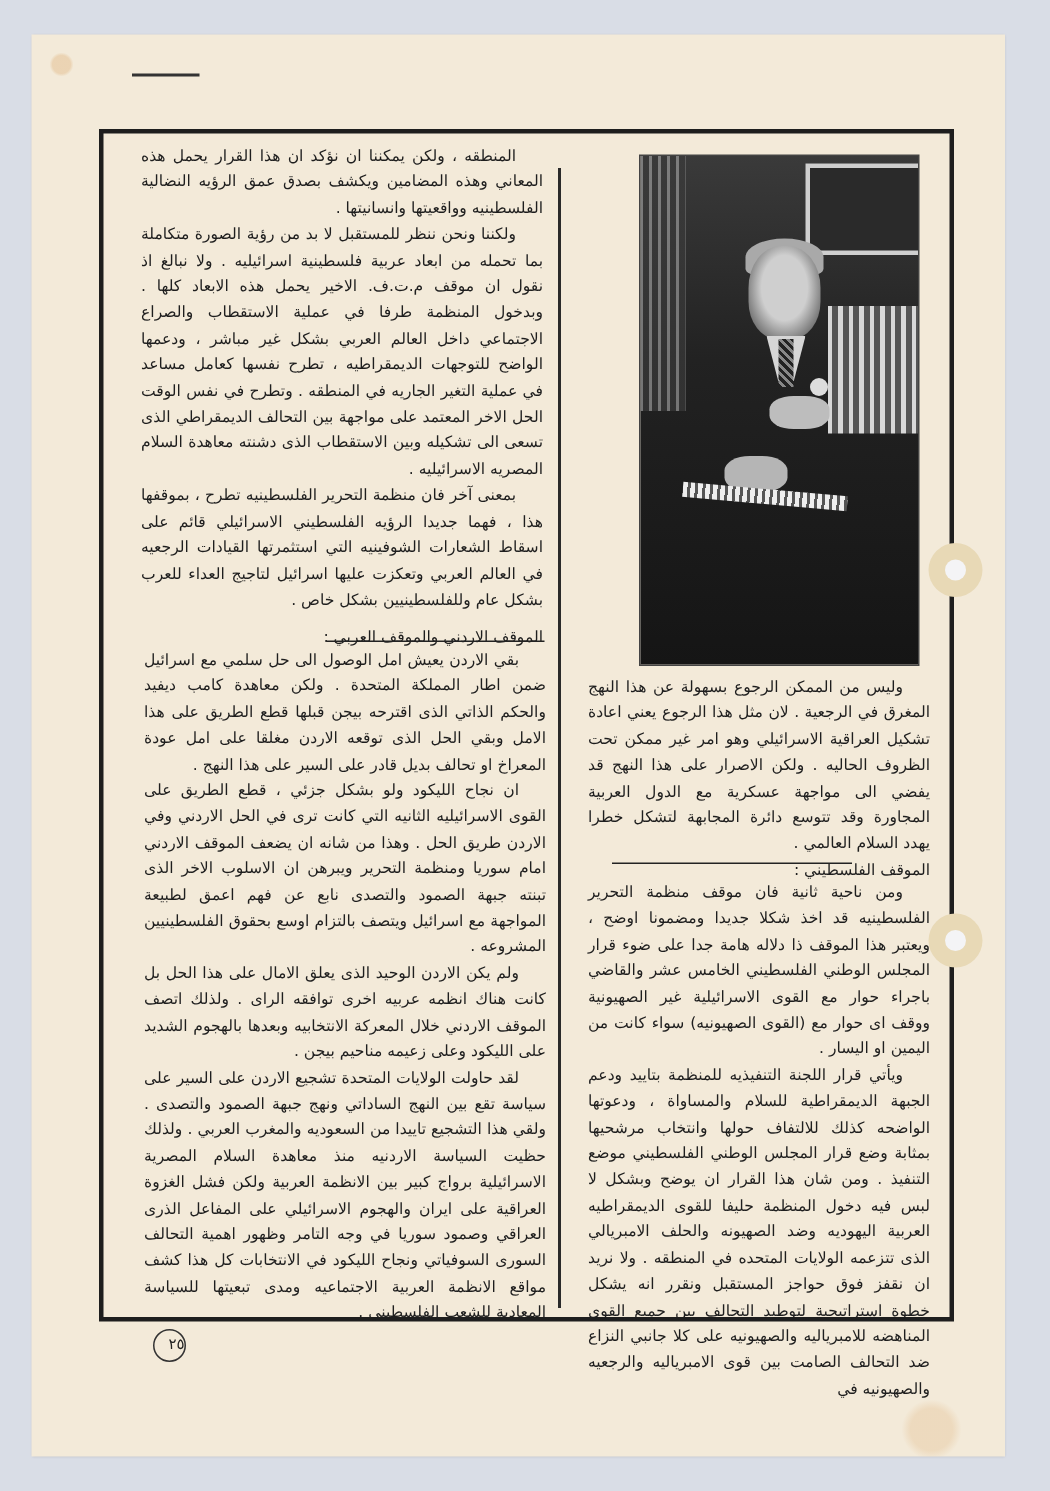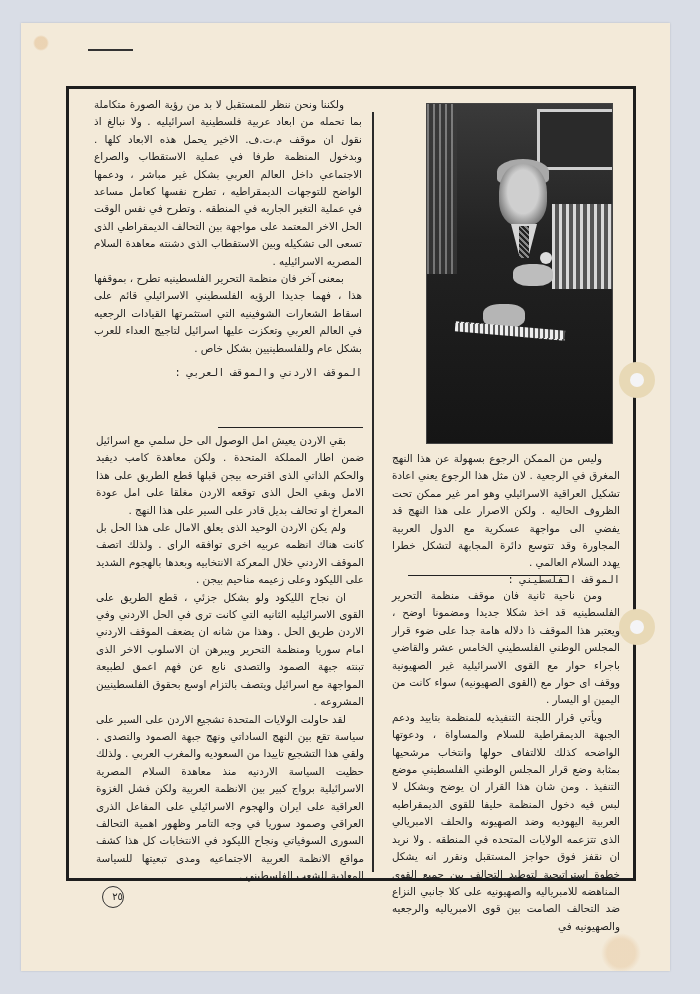--- a/index.html
+++ b/index.html
@@ -26,21 +26,21 @@
   .frame {
     position: absolute; left: 66px; top: 86px; width: 570px; height: 795px;
     border: 3px solid #1e1e1e; box-sizing: border-box;
   }
   .col {
     position: absolute; direction: rtl; text-align: justify;
     font-size: 10.4px; line-height: 17.4px; color: #1e1e1e;
     font-family: "DejaVu Sans", sans-serif;
   }
   .col p { margin: 0 0 0 0; text-indent: 18px; }
-  .col p.heading { text-indent: 0; margin-top: 8px; font-family: Liberation Mono, monospace; }
+  .col p.heading { text-indent: 0; margin-top: 8px; }
   .left-col { left: 94px; top: 96px; width: 268px; }
   .left-col-lower { left: 84px; top: 432px; width: 268px; margin-left: 12px; }
   .right-col-a { left: 392px; top: 450px; width: 228px; }
   .right-col-b { left: 392px; top: 587px; width: 228px; }
   .divider-v {
     position: absolute; left: 372px; top: 112px; width: 2px; height: 760px; background: #2a2a2a;
   }
   .rule {
     position: absolute; height: 1px; background: #222;
   }
@@ -118,31 +118,32 @@
 </head>
 <body>
 
 <div class="paper">
   <div class="top-rule"></div>
 </div>
 
 <div class="frame"></div>
 
 <div class="col left-col">
+  <p>المنطقه ، ولكن يمكننا ان نؤكد ان هذا القرار يحمل هذه المعاني وهذه المضامين ويكشف بصدق عمق الرؤيه النضالية الفلسطينيه وواقعيتها وانسانيتها .</p>
   <p>ولكننا ونحن ننظر للمستقبل لا بد من رؤية الصورة متكاملة بما تحمله من ابعاد عربية فلسطينية اسرائيليه . ولا نبالغ اذ نقول ان موقف م.ت.ف. الاخير يحمل هذه الابعاد كلها . وبدخول المنظمة طرفا في عملية الاستقطاب والصراع الاجتماعي داخل العالم العربي بشكل غير مباشر ، ودعمها الواضح للتوجهات الديمقراطيه ، تطرح نفسها كعامل مساعد في عملية التغير الجاريه في المنطقه . وتطرح في نفس الوقت الحل الاخر المعتمد على مواجهة بين التحالف الديمقراطي الذى تسعى الى تشكيله وبين الاستقطاب الذى دشنته معاهدة السلام المصريه الاسرائيليه .</p>
   <p>بمعنى آخر فان منظمة التحرير الفلسطينيه تطرح ، بموقفها هذا ، فهما جديدا الرؤيه الفلسطيني الاسرائيلي قائم على اسقاط الشعارات الشوفينيه التي استثمرتها القيادات الرجعيه في العالم العربي وتعكزت عليها اسرائيل لتاجيج العداء للعرب بشكل عام وللفلسطينيين بشكل خاص .</p>
   <p class="heading">الموقف الاردني والموقف العربي :</p>
 </div>
 
 <div class="rule left"></div>
 
 <div class="col left-col-lower">
   <p>بقي الاردن يعيش امل الوصول الى حل سلمي مع اسرائيل ضمن اطار المملكة المتحدة . ولكن معاهدة كامب ديفيد والحكم الذاتي الذى اقترحه بيجن قبلها قطع الطريق على هذا الامل وبقي الحل الذى توقعه الاردن مغلقا على امل عودة المعراخ او تحالف بديل قادر على السير على هذا النهج .</p>
+  <p>ان نجاح الليكود ولو بشكل جزئي ، قطع الطريق على القوى الاسرائيليه الثانيه التي كانت ترى في الحل الاردني وفي الاردن طريق الحل . وهذا من شانه ان يضعف الموقف الاردني امام سوريا ومنظمة التحرير ويبرهن ان الاسلوب الاخر الذى تبنته جبهة الصمود والتصدى نابع عن فهم اعمق لطبيعة المواجهة مع اسرائيل ويتصف بالتزام اوسع بحقوق الفلسطينيين المشروعه .</p>
   <p>ولم يكن الاردن الوحيد الذى يعلق الامال على هذا الحل بل كانت هناك انظمه عربيه اخرى توافقه الراى . ولذلك اتصف الموقف الاردني خلال المعركة الانتخابيه وبعدها بالهجوم الشديد على الليكود وعلى زعيمه مناحيم بيجن .</p>
-  <p>ان نجاح الليكود ولو بشكل جزئي ، قطع الطريق على القوى الاسرائيليه الثانيه التي كانت ترى في الحل الاردني وفي الاردن طريق الحل . وهذا من شانه ان يضعف الموقف الاردني امام سوريا ومنظمة التحرير ويبرهن ان الاسلوب الاخر الذى تبنته جبهة الصمود والتصدى نابع عن فهم اعمق لطبيعة المواجهة مع اسرائيل ويتصف بالتزام اوسع بحقوق الفلسطينيين المشروعه .</p>
   <p>لقد حاولت الولايات المتحدة تشجيع الاردن على السير على سياسة تقع بين النهج الساداتي ونهج جبهة الصمود والتصدى . ولقي هذا التشجيع تاييدا من السعوديه والمغرب العربي . ولذلك حظيت السياسة الاردنيه منذ معاهدة السلام المصرية الاسرائيلية برواج كبير بين الانظمة العربية ولكن فشل الغزوة العراقية على ايران والهجوم الاسرائيلي على المفاعل الذرى العراقي وصمود سوريا في وجه التامر وظهور اهمية التحالف السورى السوفياتي ونجاح الليكود في الانتخابات كل هذا كشف مواقع الانظمة العربية الاجتماعيه ومدى تبعيتها للسياسة المعادية للشعب الفلسطيني .</p>
 </div>
 
 <div class="divider-v"></div>
 
 <div class="photo" title="Portrait photograph of a seated man in a suit and tie">
   <div class="wall"></div>
   <div class="window"></div>
   <div class="radiator"></div>
   <div class="hair"></div>

